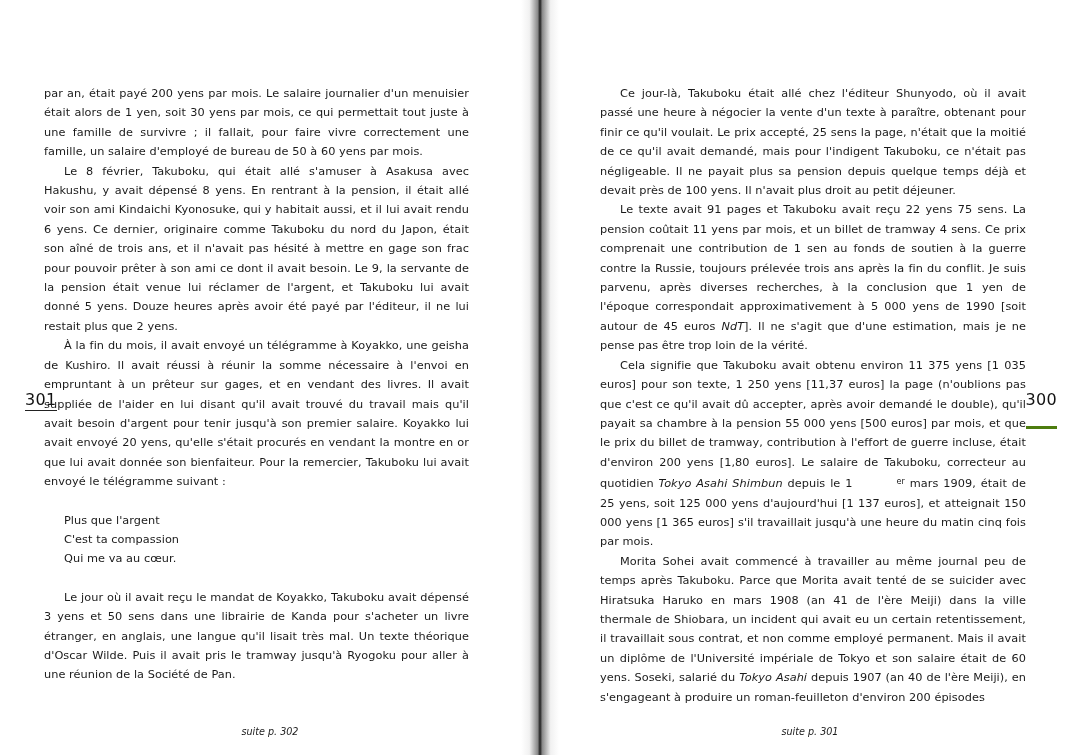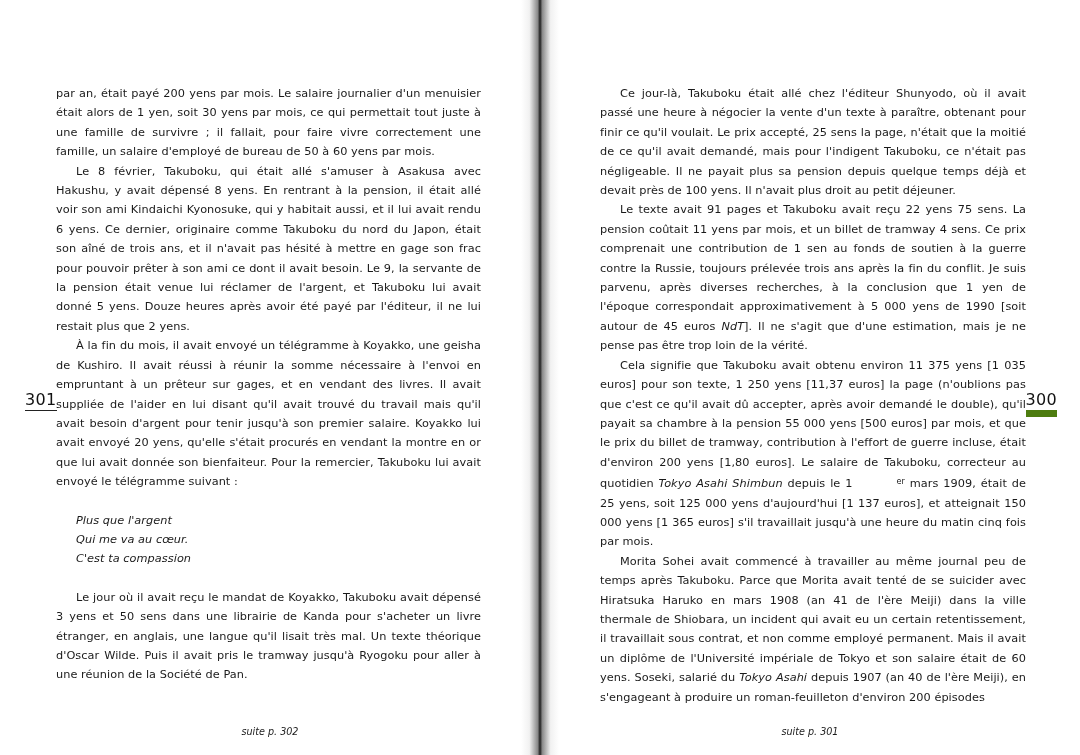--- a/index.html
+++ b/index.html
@@ -48,41 +48,40 @@
     position: absolute;
     font-size: 11.3px;
     line-height: 19.4px;
     text-align: justify;
     text-justify: inter-word;
     hyphens: manual;
     font-family: "DejaVu Sans", sans-serif;
     letter-spacing: 0.005em;
   }
   .page-left .textblock {
-    left: 56px;
+    left: 44px;
     top: 84px;
     width: 425px;
   }
   .page-right .textblock {
     left: 60px;
     top: 84px;
     width: 426px;
   }
   .textblock p {
     margin: 0;
   }
   .textblock p.indent {
     text-indent: 20px;
   }
   .textblock p.noindent {
     text-indent: 0;
   }
   .poem {
     margin: 19px 0 19px 0;
-    font-style: italic;
     text-align: left;
     padding-left: 20px;
     line-height: 19.4px;
   }
   .poem div {
     white-space: nowrap;
   }
   .folio {
     position: absolute;
     font-size: 16px;
@@ -91,22 +90,22 @@
   }
   .folio-left {
     left: 25px;
     top: 390px;
     border-bottom: 1px solid #222;
     padding-bottom: 1px;
   }
   .folio-right {
     right: 23px;
     top: 390px;
-    border-bottom: 7px solid #4d7c0f;
-    padding-bottom: 1px;
+    border-bottom: 3px solid #4d7c0f;
+    padding-bottom: 17px;
   }
   .catchword {
     position: absolute;
     bottom: 18px;
     font-style: italic;
     font-size: 9.6px;
     color: #1a1a1a;
   }
   .catchword-left {
     left: 50%;
@@ -130,22 +129,22 @@
 
     <div class="folio folio-left">301</div>
 
     <div class="textblock">
       <p class="noindent">par an, était payé 200 yens par mois. Le salaire journalier d'un menuisier était alors de 1 yen, soit 30 yens par mois, ce qui permettait tout juste à une famille de survivre ; il fallait, pour faire vivre correctement une famille, un salaire d'employé de bureau de 50 à 60 yens par mois.</p>
       <p class="indent">Le 8 février, Takuboku, qui était allé s'amuser à Asakusa avec Hakushu, y avait dépensé 8 yens. En rentrant à la pension, il était allé voir son ami Kindaichi Kyonosuke, qui y habitait aussi, et il lui avait rendu 6 yens. Ce dernier, originaire comme Takuboku du nord du Japon, était son aîné de trois ans, et il n'avait pas hésité à mettre en gage son frac pour pouvoir prêter à son ami ce dont il avait besoin. Le 9, la servante de la pension était venue lui réclamer de l'argent, et Takuboku lui avait donné 5 yens. Douze heures après avoir été payé par l'éditeur, il ne lui restait plus que 2 yens.</p>
       <p class="indent">À la fin du mois, il avait envoyé un télégramme à Koyakko, une geisha de Kushiro. Il avait réussi à réunir la somme nécessaire à l'envoi en empruntant à un prêteur sur gages, et en vendant des livres. Il avait suppliée de l'aider en lui disant qu'il avait trouvé du travail mais qu'il avait besoin d'argent pour tenir jusqu'à son premier salaire. Koyakko lui avait envoyé 20 yens, qu'elle s'était procurés en vendant la montre en or que lui avait donnée son bienfaiteur. Pour la remercier, Takuboku lui avait envoyé le télégramme suivant :</p>
 
       <div class="poem">
         <div>Plus que l'argent</div>
+        <div>C'est ta compassion</div>
         <div>Qui me va au cœur.</div>
-        <div>C'est ta compassion</div>
       </div>
 
       <p class="indent">Le jour où il avait reçu le mandat de Koyakko, Takuboku avait dépensé 3 yens et 50 sens dans une librairie de Kanda pour s'acheter un livre étranger, en anglais, une langue qu'il lisait très mal. Un texte théorique d'Oscar Wilde. Puis il avait pris le tramway jusqu'à Ryogoku pour aller à une réunion de la Société de Pan.</p>
     </div>
 
     <div class="catchword catchword-left">suite p. 302</div>
   </div>
 
   <div class="page page-right">
 

